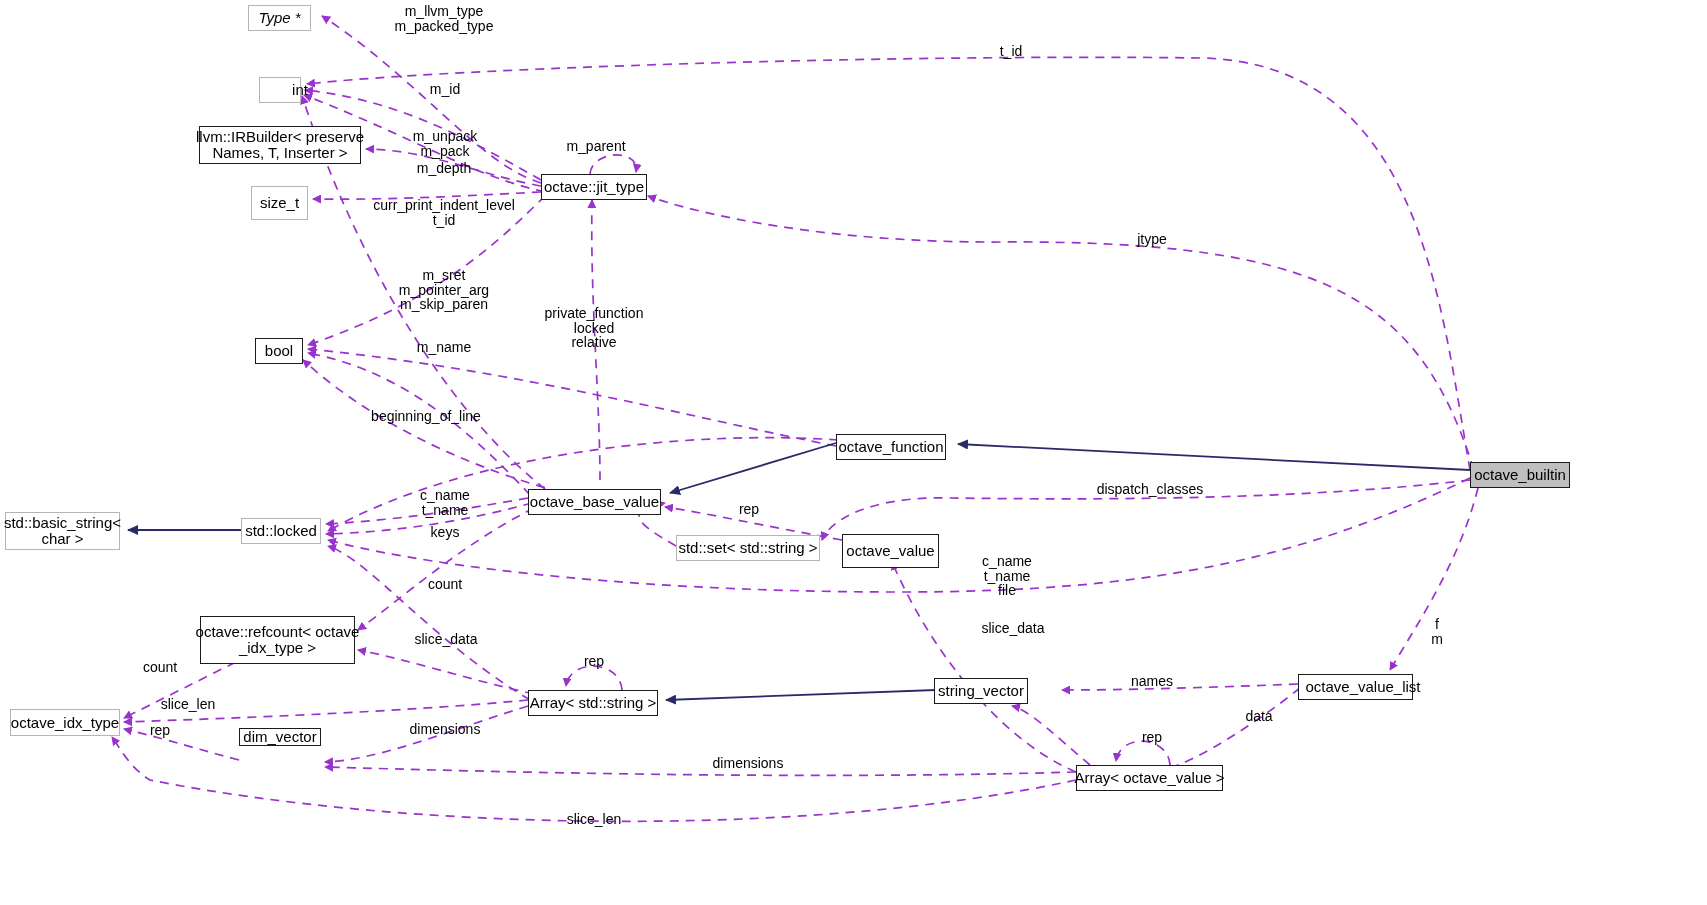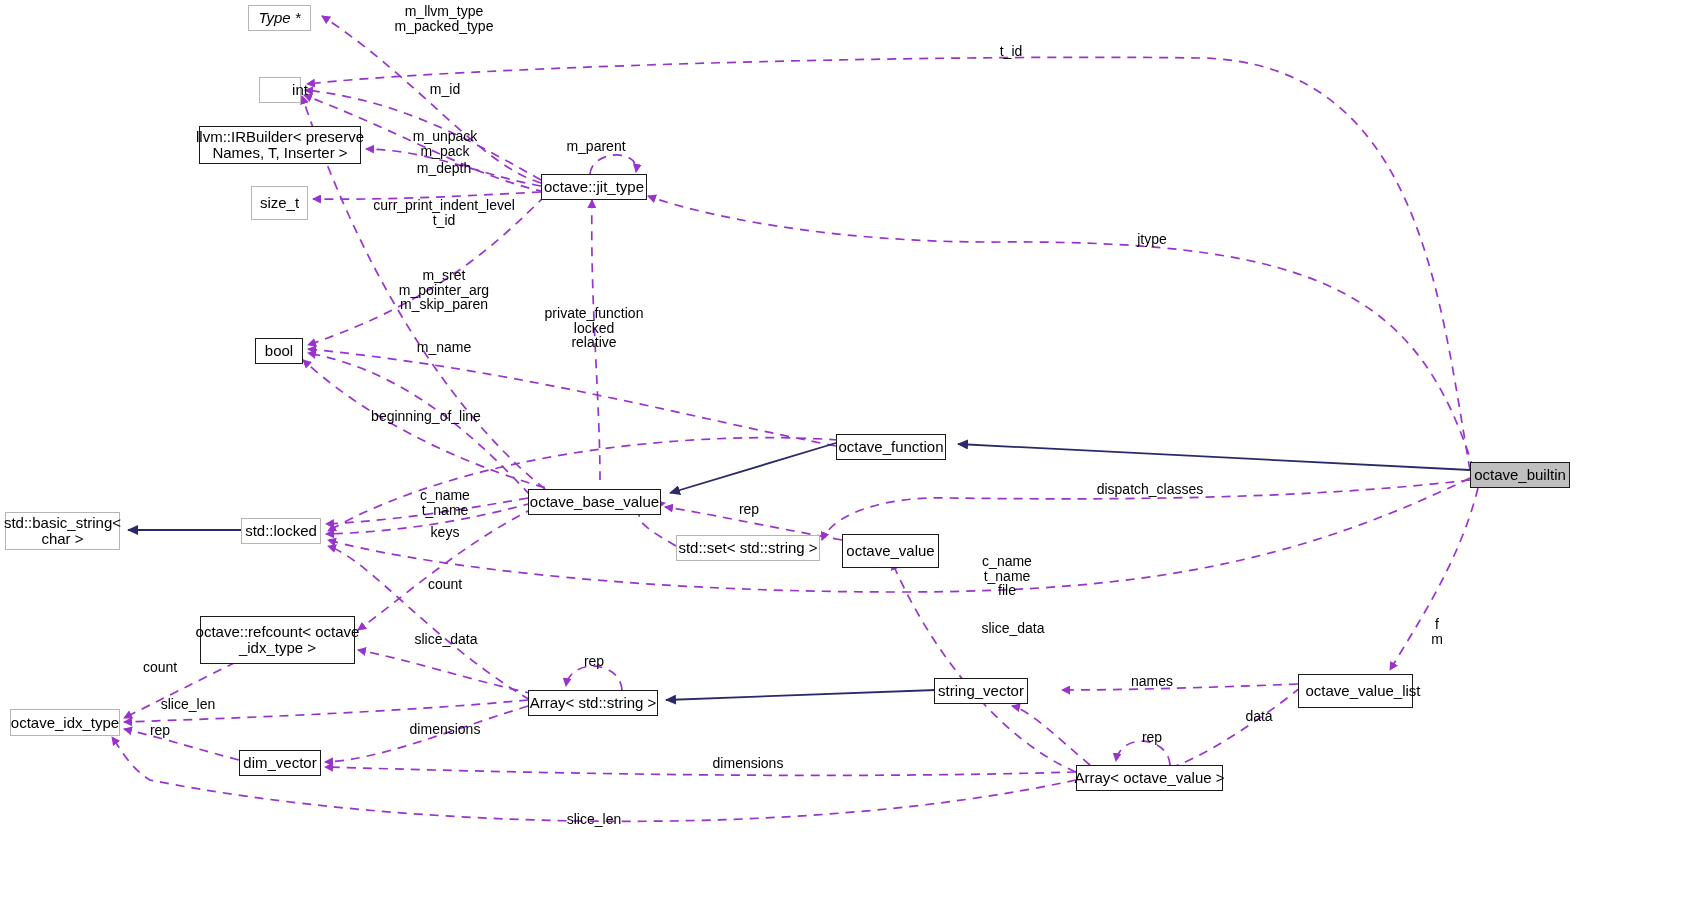--- a/index.html
+++ b/index.html
@@ -149,25 +149,25 @@
   <div class="node b-grey" style="left:5px;top:512px;width:115px;height:38px;">std::basic_string&lt;
 char &gt;</div>
   <div class="node b-grey" style="left:241px;top:518px;width:80px;height:26px;">std::locked</div>
   <div class="node b-grey" style="left:676px;top:535px;width:144px;height:26px;">std::set&lt; std::string &gt;</div>
   <div class="node b-dark" style="left:842px;top:534px;width:97px;height:34px;">octave_value</div>
   <div class="node b-dark" style="left:836px;top:434px;width:110px;height:26px;">octave_function</div>
   <div class="node filled" style="left:1470px;top:462px;width:100px;height:26px;">octave_builtin</div>
   <div class="node b-dark" style="left:200px;top:616px;width:155px;height:48px;">octave::refcount&lt; octave
 _idx_type &gt;</div>
   <div class="node b-grey" style="left:10px;top:709px;width:110px;height:27px;">octave_idx_type</div>
-  <div class="node b-dark" style="left:239px;top:750px;width:82px;height:26px;">dim_vector</div>
+  <div class="node b-dark" style="left:239px;top:728px;width:82px;height:18px;">dim_vector</div>
   <div class="node b-dark" style="left:528px;top:690px;width:130px;height:26px;">Array&lt; std::string &gt;</div>
   <div class="node b-dark" style="left:934px;top:678px;width:94px;height:26px;">string_vector</div>
   <div class="node b-dark" style="left:1076px;top:765px;width:147px;height:26px;">Array&lt; octave_value &gt;</div>
-  <div class="node b-dark" style="left:1298px;top:674px;width:115px;height:34px;padding-left:15px;">octave_value_list</div>
+  <div class="node b-dark" style="left:1298px;top:674px;width:115px;height:26px;padding-left:15px;">octave_value_list</div>
 
   <div class="elabel" style="left:444px;top:4px;">m_llvm_type
 m_packed_type</div>
   <div class="elabel" style="left:1011px;top:44px;">t_id</div>
   <div class="elabel" style="left:445px;top:82px;">m_id</div>
   <div class="elabel" style="left:445px;top:129px;">m_unpack
 m_pack</div>
   <div class="elabel" style="left:596px;top:139px;">m_parent</div>
   <div class="elabel" style="left:444px;top:161px;">m_depth</div>
   <div class="elabel" style="left:444px;top:198px;">curr_print_indent_level

